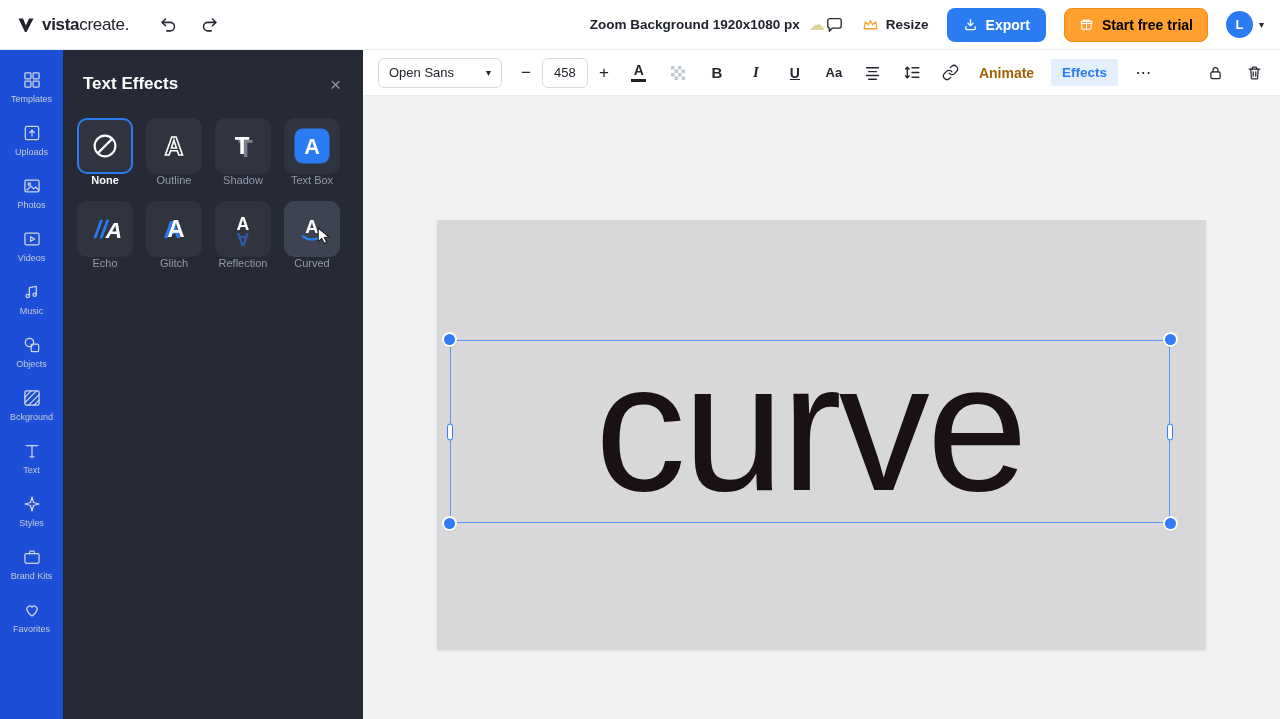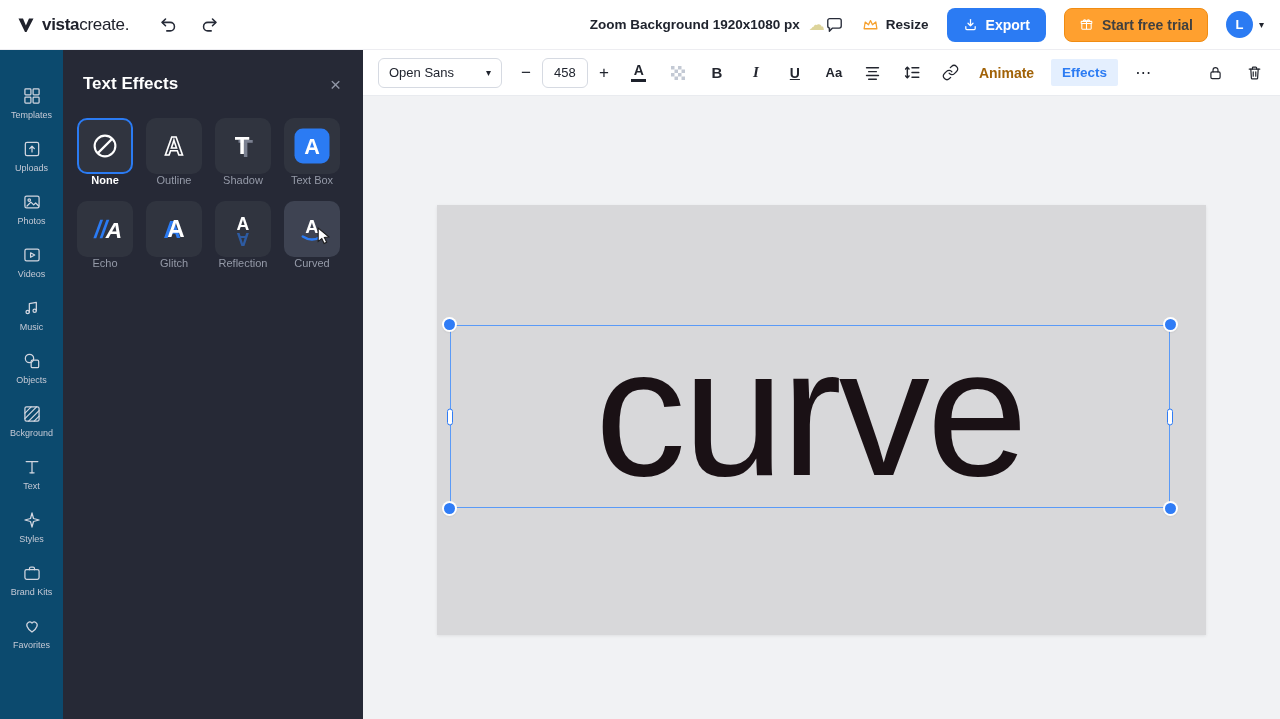--- a/index.html
+++ b/index.html
@@ -19,32 +19,32 @@
   .ur-btn { cursor:pointer; display:flex; }
   .title-wrap { flex:1; display:flex; align-items:center; justify-content:flex-end; gap:9px; }
   .doc-title { font-size:13.5px; font-weight:700; color:#20242e; }
   .cloud { font-size:16px; color:#ddd49b; line-height:1; }
   .nav-right { display:flex; align-items:center; gap:18px; }
   .resize { display:flex; align-items:center; gap:7px; font-size:13.5px;
     font-weight:600; color:#20242e; cursor:pointer; }
   .btn { display:flex; align-items:center; gap:8px; border-radius:8px;
     font-size:14px; font-weight:700; cursor:pointer; border:none; }
   .btn-export { background:#2b7bf3; color:#fff; padding:9px 16px; }
-  .btn-trial { background:#ffa02f; color:#404040; padding:8px 14px; border:1.5px solid #f08c13; }
+  .btn-trial { background:#ffa02f; color:#000000; padding:8px 14px; border:1.5px solid #f08c13; }
   .avatar-wrap { display:flex; align-items:center; gap:6px; cursor:pointer; }
   .avatar { width:27px; height:27px; border-radius:50%; background:#2b7bf3; color:#fff;
     font-size:13px; font-weight:700; display:flex; align-items:center; justify-content:center; }
   .caret { font-size:10px; color:#20242e; }
 
   
   .app-body { display:flex; height:669px; }
 
   
-  .sidebar { width:63px; background:#0c4a6e; display:flex; flex-direction:column;
-    padding-top:26px; flex-shrink:0; }
+  .sidebar { width:63px; background:#1d4ed8; display:flex; flex-direction:column;
+    padding-top:10px; flex-shrink:0; }
   .side-item { height:53px; display:flex; flex-direction:column; align-items:center;
     justify-content:center; gap:4px; cursor:pointer; }
   .side-item svg { stroke:#d2d6e0; fill:none; stroke-width:1.5; stroke-linecap:round; stroke-linejoin:round; }
   .side-label { font-size:9px; color:#c6cad6; }
 
   
   .panel { width:300px; background:#262936; flex-shrink:0; position:relative; }
   .panel-head { display:flex; align-items:center; justify-content:space-between;
     padding:24px 22px 20px 20px; }
   .panel-title { font-size:17px; font-weight:700; color:#fff; }
@@ -83,21 +83,21 @@
   .glyph-u { font-size:14px; font-weight:600; text-decoration:underline; }
   .glyph-aa { font-size:13px; font-weight:600; }
   .animate-label { font-size:14px; font-weight:700; color:#a16207; cursor:pointer; }
   .effects-pill { background:#e4effe; color:#2b7bf3; font-size:13.5px; font-weight:700;
     border-radius:2px; padding:6px 11px; cursor:pointer; }
   .more-dots { font-size:16px; color:#20242e; cursor:pointer; letter-spacing:1px; }
   .toolbar-spacer { flex:1; }
 
   
   .canvas-area { flex:1; position:relative; }
-  .canvas { position:absolute; left:74px; top:109px; width:769px; height:430px;
+  .canvas { position:absolute; left:74px; top:124px; width:769px; height:430px;
     background:#d8d8da; box-shadow:0 1px 3px rgba(0,0,0,.08); }
   .selection { position:absolute; left:13px; top:120px; width:720px; height:183px;
     border:1.5px solid #5a9af7; display:flex; align-items:center; justify-content:center; }
   .canvas-text { font-size:182px; line-height:1; color:#1a1115; letter-spacing:-3px;
     margin-top:-10px; white-space:nowrap; }
   .hcorner { position:absolute; width:11px; height:11px; border-radius:50%;
     background:#2f7cf6; box-shadow:0 0 0 2px #fff, 0 1px 3px rgba(0,0,0,.35); cursor:pointer; }
   .hc-tl { left:-7px; top:-7px; } .hc-tr { right:-7px; top:-7px; }
   .hc-bl { left:-7px; bottom:-7px; } .hc-br { right:-7px; bottom:-7px; }
   .hside { position:absolute; width:6px; height:17px; border-radius:3px; background:#fff;

